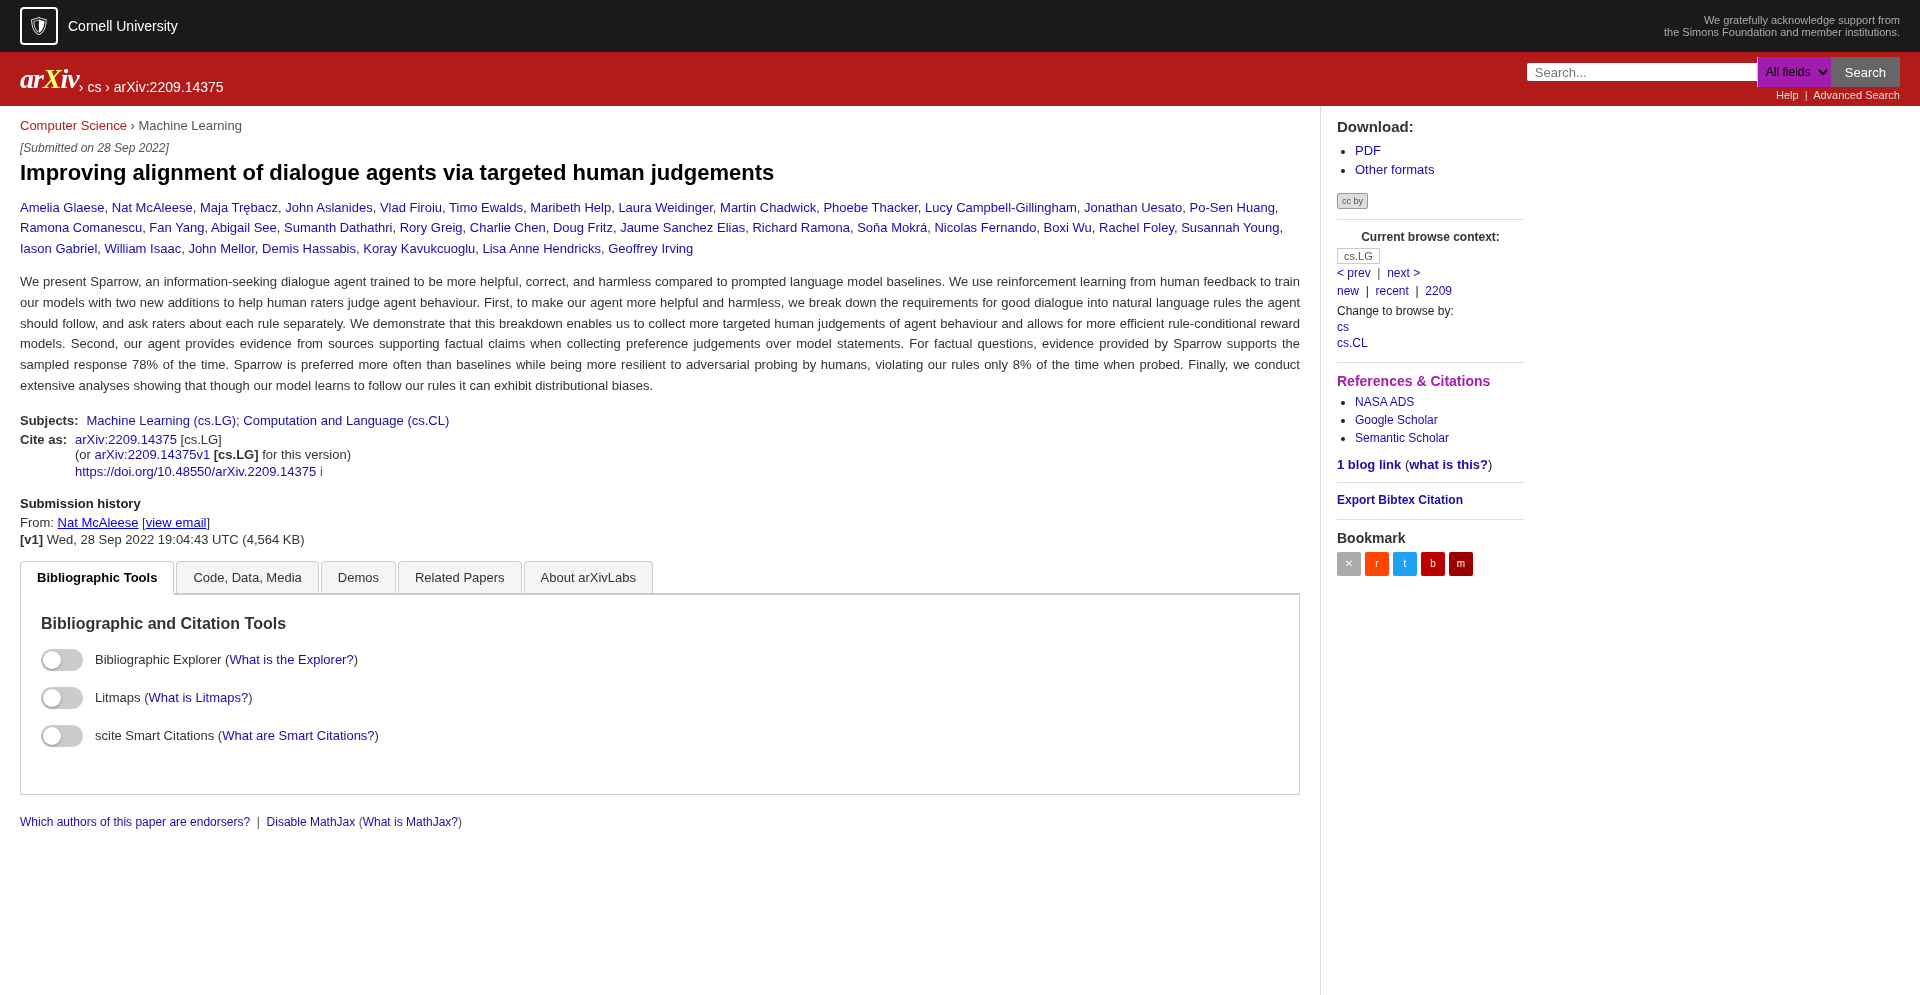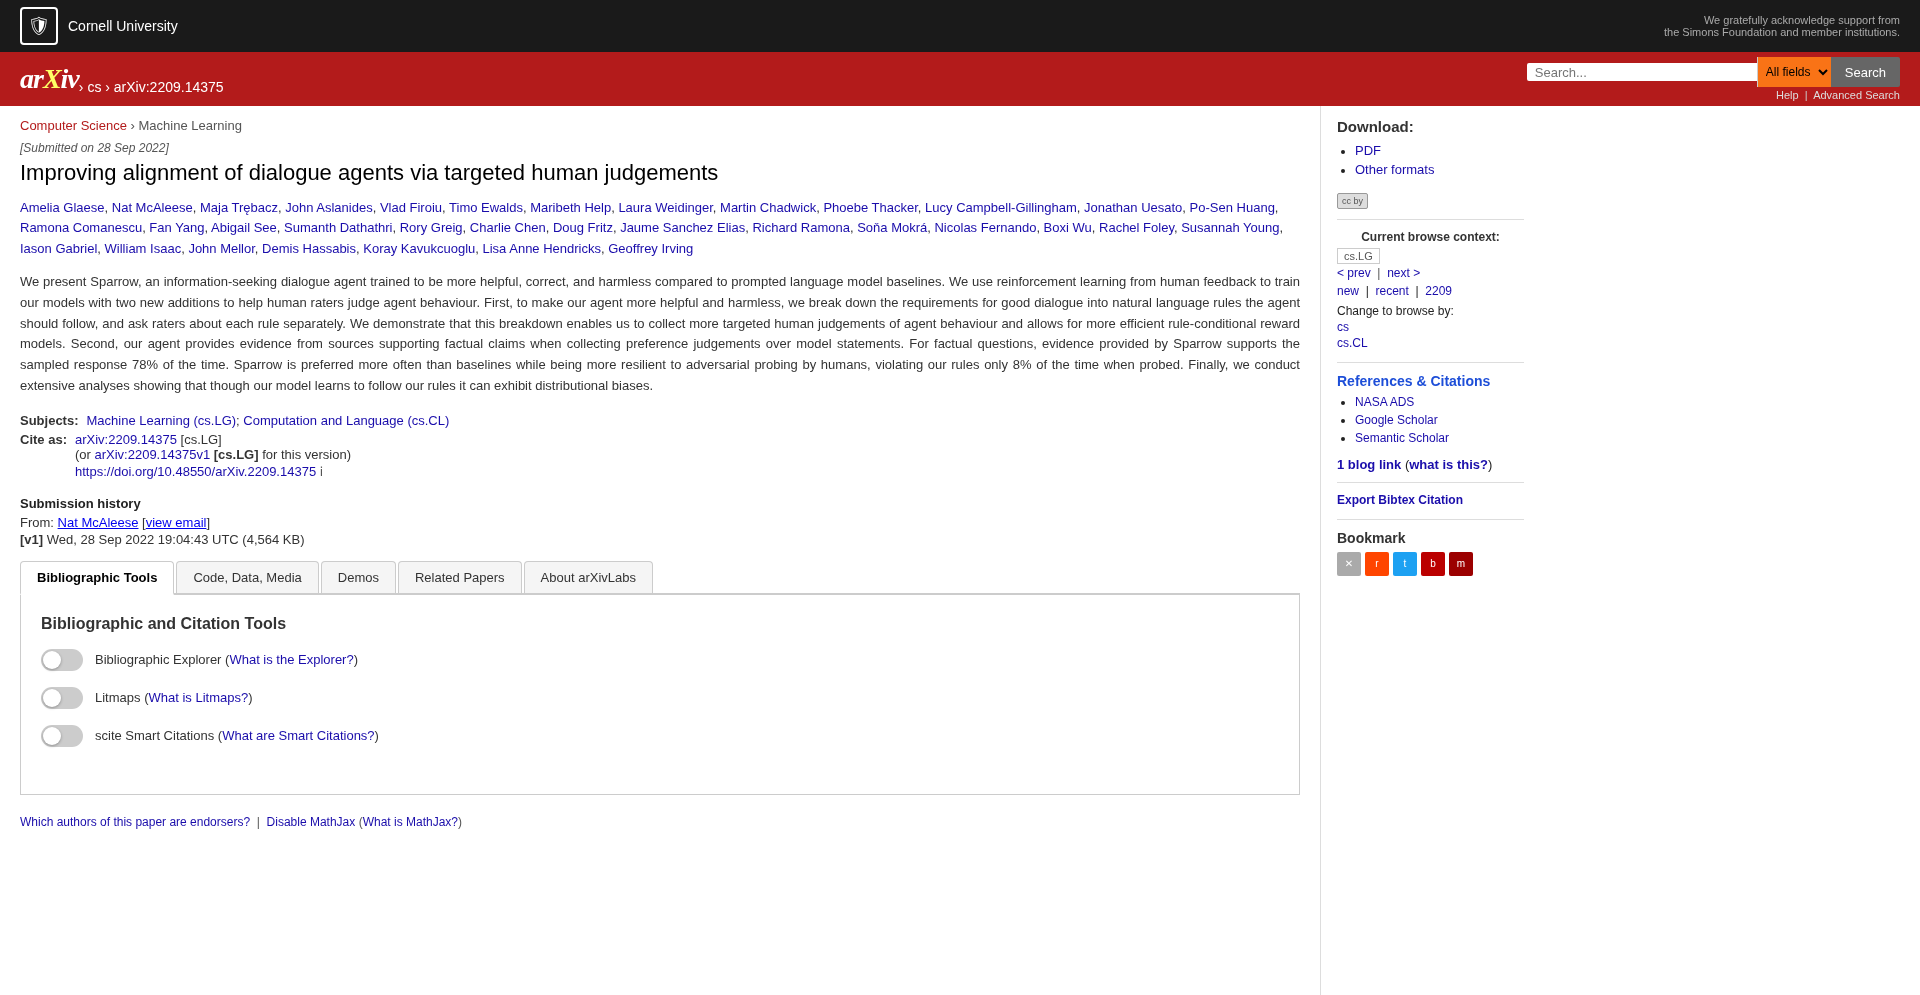--- a/index.html
+++ b/index.html
@@ -42,41 +42,41 @@
 
     
     #search-area { display: flex; flex-direction: column; align-items: flex-end; gap: 2px; }
     #search-form { display: flex; align-items: center; gap: 0; }
     #search-input {
       width: 230px; height: 18px; border: none; padding: 0 8px; font-size: 13px;
       border-radius: 2px 0 0 2px; outline: none;
     }
     #search-field-select {
       height: 30px; border: none; border-left: 1px solid #ccc; padding: 0 4px;
-      font-size: 12px; background: #f97316; cursor: pointer;
+      font-size: 12px; background: #a21caf; cursor: pointer;
     }
     #search-button {
       height: 30px; background: #666; color: #fff; border: none; padding: 0 14px;
       font-size: 13px; cursor: pointer; border-radius: 0 2px 2px 0;
     }
     #search-links { font-size: 11px; color: #ccc; }
     #search-links a { color: #ddd; text-decoration: none; }
 
     
     #main-container { display: flex; min-height: calc(100vh - 106px); }
     #content-area { flex: 1; padding: 12px 20px 20px 20px; max-width: 1320px; }
     #sidebar { width: 220px; min-width: 200px; padding: 12px 16px; border-left: 1px solid #ddd; font-size: 12px; }
 
     
     #breadcrumb { font-size: 13px; margin-bottom: 8px; color: #555; }
     #breadcrumb a { color: #b31b1b; text-decoration: none; }
 
     
     #submission-date { font-size: 12px; color: #555; margin-bottom: 4px; font-style: italic; }
-    #paper-title { font-size: 22px; font-weight: normal; color: #000; margin-bottom: 10px; line-height: 1.3; }
+    #paper-title { font-size: 22px; font-weight: bold; color: #000; margin-bottom: 10px; line-height: 1.3; }
     #authors { font-size: 13px; margin-bottom: 12px; line-height: 1.6; color: #333; }
     #authors a { color: #1a0dab; text-decoration: none; }
 
     #abstract { font-size: 13px; line-height: 1.6; color: #333; margin-bottom: 16px; text-align: justify; }
 
     
     #metadata-section { font-size: 13px; margin-bottom: 16px; }
     .meta-row { display: flex; gap: 8px; margin-bottom: 4px; }
     .meta-label { font-weight: bold; color: #333; white-space: nowrap; }
     .meta-value { color: #333; }
@@ -131,21 +131,21 @@
       display: inline-block; background: #ddd; border: 1px solid #999;
       font-size: 9px; padding: 2px 4px; border-radius: 2px; color: #555; margin-top: 4px;
     }
 
     #sidebar-browse { margin-bottom: 12px; }
     #sidebar-browse h4 { font-size: 12px; font-weight: bold; color: #333; margin-bottom: 4px; text-align: center; }
     #sidebar-browse .browse-row { font-size: 12px; margin-bottom: 2px; }
     #sidebar-browse a { color: #1a0dab; text-decoration: none; font-size: 12px; }
     #sidebar-browse .nav-links { font-size: 12px; color: #555; margin-bottom: 4px; }
 
-    #sidebar-refs h4 { font-size: 14px; font-weight: bold; color: #1d4ed8; margin-bottom: 6px; }
+    #sidebar-refs h4 { font-size: 14px; font-weight: bold; color: #a21caf; margin-bottom: 6px; }
     #sidebar-refs ul { list-style: disc; margin-left: 18px; margin-bottom: 12px; }
     #sidebar-refs li { margin-bottom: 4px; }
     #sidebar-refs a { color: #1a0dab; text-decoration: none; font-size: 12px; }
 
     #blog-link { font-size: 13px; margin-bottom: 8px; }
     #blog-link a { color: #1a0dab; text-decoration: none; font-weight: bold; }
 
     #export-citation { margin-bottom: 12px; }
     #export-citation a { color: #1a0dab; text-decoration: none; font-size: 12px; font-weight: bold; }
 

